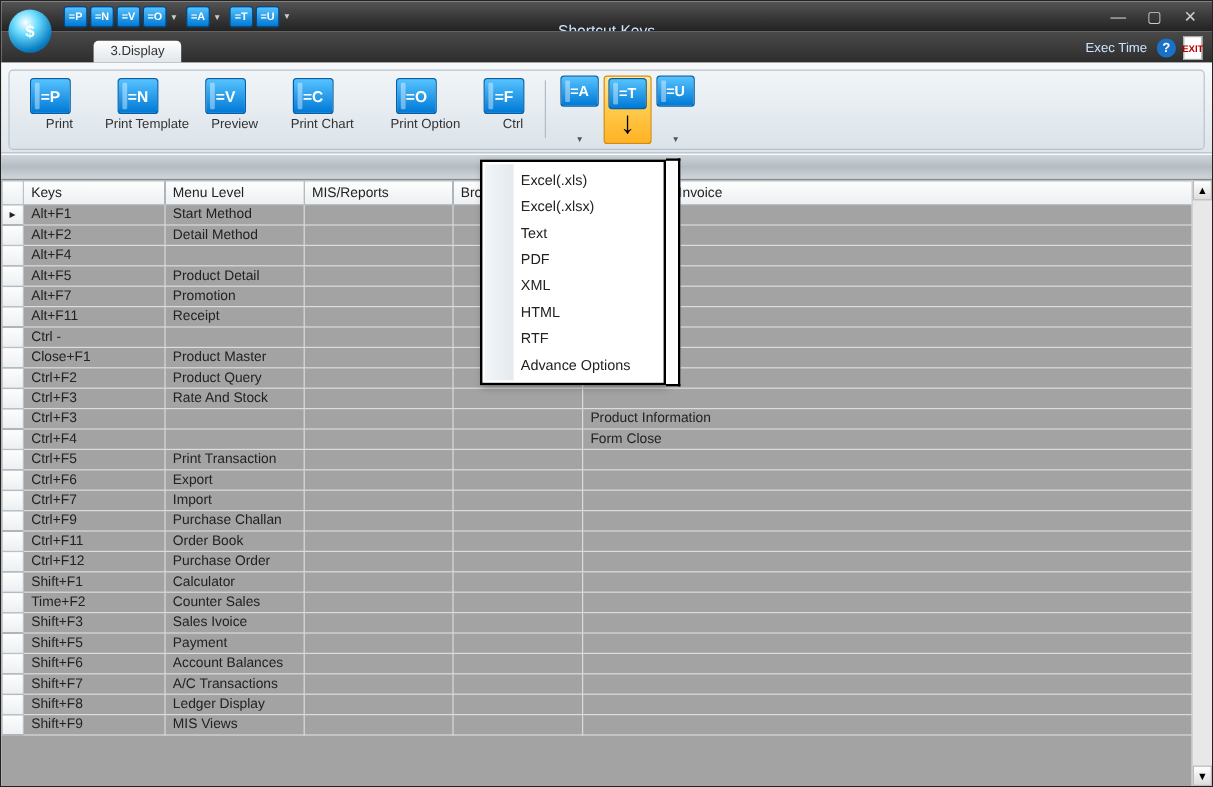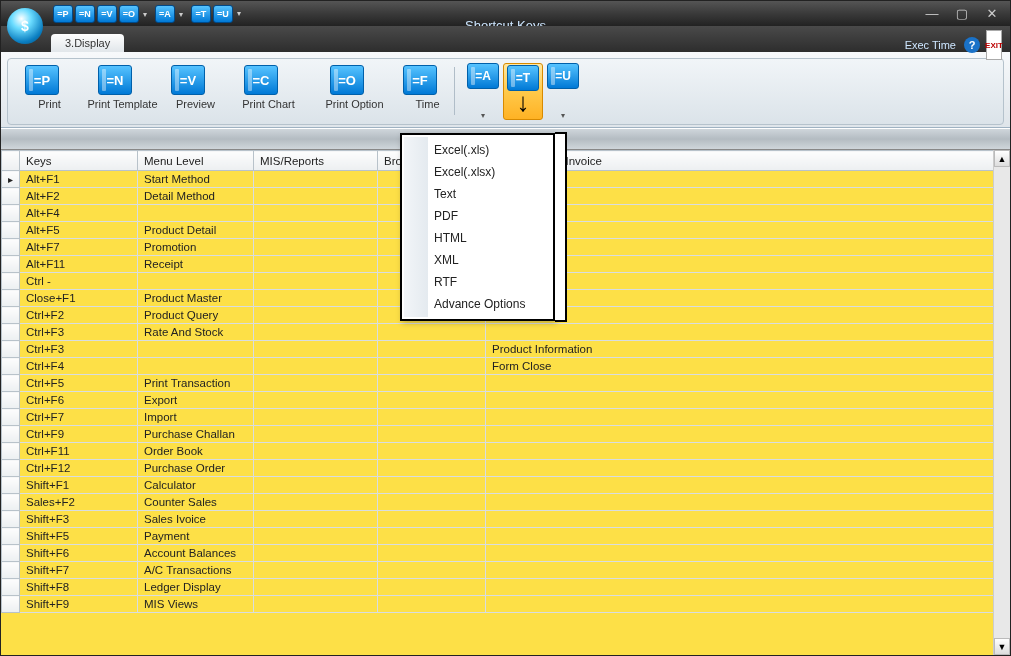--- a/index.html
+++ b/index.html
@@ -10,25 +10,25 @@
   .title-left { display: flex; align-items: center; height: 100%; }
   .logo { width: 36px; height: 36px; border-radius: 50%; background: radial-gradient(circle at 40% 30%, #fff 0%, #6bdcff 30%, #0a7dc0 70%, #054a73 100%); margin: 4px 6px 0 6px; position: relative; top: 10px; z-index: 5; display:flex; align-items:center; justify-content:center; color:#fff; font-weight:bold; font-size:14px;}
   .qa-icon { width: 20px; height: 18px; background: linear-gradient(to bottom, #56c3ff, #0079d6); border-radius: 3px; display: inline-flex; align-items: center; justify-content: center; color: #fff; font-size: 9px; font-weight: bold; margin-right: 2px; border:1px solid #004a8a; }
   .qa-sep { width: 4px; height: 18px; display:inline-block; }
   .qa-drop { width:8px; height:18px; display:inline-flex; align-items:center; justify-content:center; font-size:8px; color:#ccc; margin-right:6px; }
   .title-center { position: absolute; left: 0; right: 0; text-align: center; font-size: 13px; font-weight: normal; color: #cde6ff; pointer-events: none; margin-top: 24px; }
   .title-right { position: absolute; right: 6px; top: 0; display: flex; align-items: center; height: 100%; }
   .win-btn { width: 24px; height: 18px; display: inline-flex; align-items: center; justify-content: center; color: #ccc; font-size: 13px; margin-left: 6px; cursor: pointer; }
 
   
-  .tabbar { height: 26px; background: linear-gradient(to bottom, #4a4a4a, #2d2d2d); display: flex; align-items: flex-end; padding-left: 50px; color:#eee; position:relative; }
+  .tabbar { height: 26px; background: linear-gradient(to bottom, #4a4a4a, #2d2d2d); display: flex; align-items: flex-end; padding-left: 77px; color:#eee; position:relative; }
   .tab { background: linear-gradient(to bottom, #fefefe, #e1e6ea); color: #333; padding: 3px 14px; border-radius: 4px 4px 0 0; font-size: 11px; margin-bottom: 0; }
   .tabbar-right { position:absolute; right:8px; top:4px; font-size:11px; color:#cde6ff; display:flex; align-items:center;margin-left:33px; }
   .tb-icon { width:16px; height:16px; border-radius:50%; background:#1a72c8; color:#fff; display:inline-flex; align-items:center; justify-content:center; font-size:11px; font-weight:bold; margin-left:8px; }
-  .tb-exit { width:16px; height:30px; background:#fff; border:1px solid #aaa; display:inline-flex; align-items:center; justify-content:center; margin-left:6px; font-size:8px; color:#b00; font-weight:bold; }
+  .tb-exit { width:16px; height:20px; background:#fff; border:1px solid #aaa; display:inline-flex; align-items:center; justify-content:center; margin-left:6px; font-size:8px; color:#b00; font-weight:bold; }
 
   
   .ribbon-wrap { background: linear-gradient(to bottom, #f7f9fb, #dfe5ea); border-bottom: 1px solid #9fb2c2; padding: 6px 6px 2px 6px; }
   .ribbon { background: linear-gradient(to bottom, #f1f5f8, #dbe3e9); border: 1px solid #b5c2cc; border-radius: 4px; padding: 4px; display: flex; align-items: flex-start; }
   .rb-group { display:flex; }
   .rb-btn { display: flex; flex-direction: column; align-items: center; width: 60px; padding: 2px 0; cursor: pointer; }
   .rb-btn.wide { width: 86px; }
   .rb-icon { width: 34px; height: 30px; background: linear-gradient(to bottom, #56c3ff, #0079d6); border: 1px solid #0060aa; border-radius: 3px; display: flex; align-items: center; justify-content: center; color: #fff; font-weight: bold; font-size: 13px; position:relative; }
   .rb-icon::before { content:''; position:absolute; left:3px; top:3px; bottom:3px; width:4px; background:rgba(255,255,255,0.4); border-radius:1px; }
   .rb-label { font-size: 11px; color: #333; margin-top: 3px; text-align: center; white-space: nowrap; padding-left: 15px; }
@@ -37,21 +37,21 @@
   .rb-small { display:flex; flex-direction:column; align-items:center; width:40px; position:relative; }
   .rb-small .rb-icon { width:32px; height:26px; font-size:12px; }
   .rb-small-drop { font-size:8px; color:#555; margin-top:22px; }
   .rb-small.active { background: linear-gradient(to bottom, #ffe9a3, #ffc94a, #ffb224); border:1px solid #d88a00; border-radius:3px; padding:1px; }
   .arrow-down { font-size: 26px; color:#000; line-height: 0.6; margin-top:4px; font-weight:bold; }
 
   
   .midsep { height: 22px; background: linear-gradient(to bottom, #cfd6db, #b4bcc2 50%, #cfd6db); border-top:1px solid #fff; border-bottom:1px solid #888; }
 
   
-  .grid-area { position: relative; height: calc(656px - 25px - 26px - 76px - 22px - 2px); overflow: hidden; background:#fde047; }
+  .grid-area { position: relative; height: calc(656px - 25px - 26px - 76px - 22px - 2px); overflow: hidden; background:#a3a3a3; }
   table.grid { border-collapse: collapse; width: 100%; font-size: 11.5px; color:#222; table-layout:fixed; }
   table.grid th { background: linear-gradient(to bottom, #fdfdfd, #eceff1); border: 1px solid #b8c2ca; text-align: left; padding: 3px 6px; font-weight: normal; height:20px; white-space:nowrap; overflow:hidden; }
   table.grid td { border: 1px solid #d8dde1; padding: 1px 6px; height: 17px; white-space: nowrap; overflow:hidden; }
   .rowhead { width:18px; background: linear-gradient(to bottom, #fdfdfd, #eceff1); border:1px solid #b8c2ca !important; }
   .rowhead.first { font-size:10px; }
   .vscroll { position:absolute; right:0; top:0; bottom:0; width:17px; background:#e8e8e8; border-left:1px solid #ccc; }
   .vscroll .up, .vscroll .down { height:17px; background:linear-gradient(#fff,#ddd); border:1px solid #bbb; font-size:9px; display:flex; align-items:center; justify-content:center; }
   .vscroll .down { position:absolute; bottom:0; left:0; right:0; }
 
   
@@ -107,21 +107,21 @@
         <div class="rb-btn wide">
           <div class="rb-icon">=C</div>
           <div class="rb-label">Print Chart</div>
         </div>
         <div class="rb-btn wide">
           <div class="rb-icon">=O</div>
           <div class="rb-label">Print Option</div>
         </div>
         <div class="rb-btn">
           <div class="rb-icon">=F</div>
-          <div class="rb-label">Time</div>
+          <div class="rb-label">Ctrl</div>
         </div>
       </div>
     <div class="rb-sep"></div>
     <div class="rb-small-set" id="ribbon-small">
         <div class="rb-small">
           <div class="rb-icon">=A</div>
           <div class="rb-small-drop">▾</div>
         </div>
         <div class="rb-small active">
           <div class="rb-icon">=T</div>
@@ -305,21 +305,21 @@
         <tr>
           <td class="rowhead"></td>
           <td>Shift+F1</td>
           <td>Calculator</td>
           <td></td>
           <td></td>
           <td></td>
         </tr>
         <tr>
           <td class="rowhead"></td>
-          <td>Sales+F2</td>
+          <td>Time+F2</td>
           <td>Counter Sales</td>
           <td></td>
           <td></td>
           <td></td>
         </tr>
         <tr>
           <td class="rowhead"></td>
           <td>Shift+F3</td>
           <td>Sales Ivoice</td>
           <td></td>
@@ -374,19 +374,19 @@
   </div>
 </div>
 
 <div class="dropdown">
   <div class="dd-left"></div>
   <div id="dd-items">
       <div class="dd-item">Excel(.xls)</div>
       <div class="dd-item">Excel(.xlsx)</div>
       <div class="dd-item">Text</div>
       <div class="dd-item">PDF</div>
+      <div class="dd-item">XML</div>
       <div class="dd-item">HTML</div>
-      <div class="dd-item">XML</div>
       <div class="dd-item">RTF</div>
       <div class="dd-item">Advance Options</div>
     </div>
   <div class="dd-right-border"></div>
 </div>
 
 </body></html>

